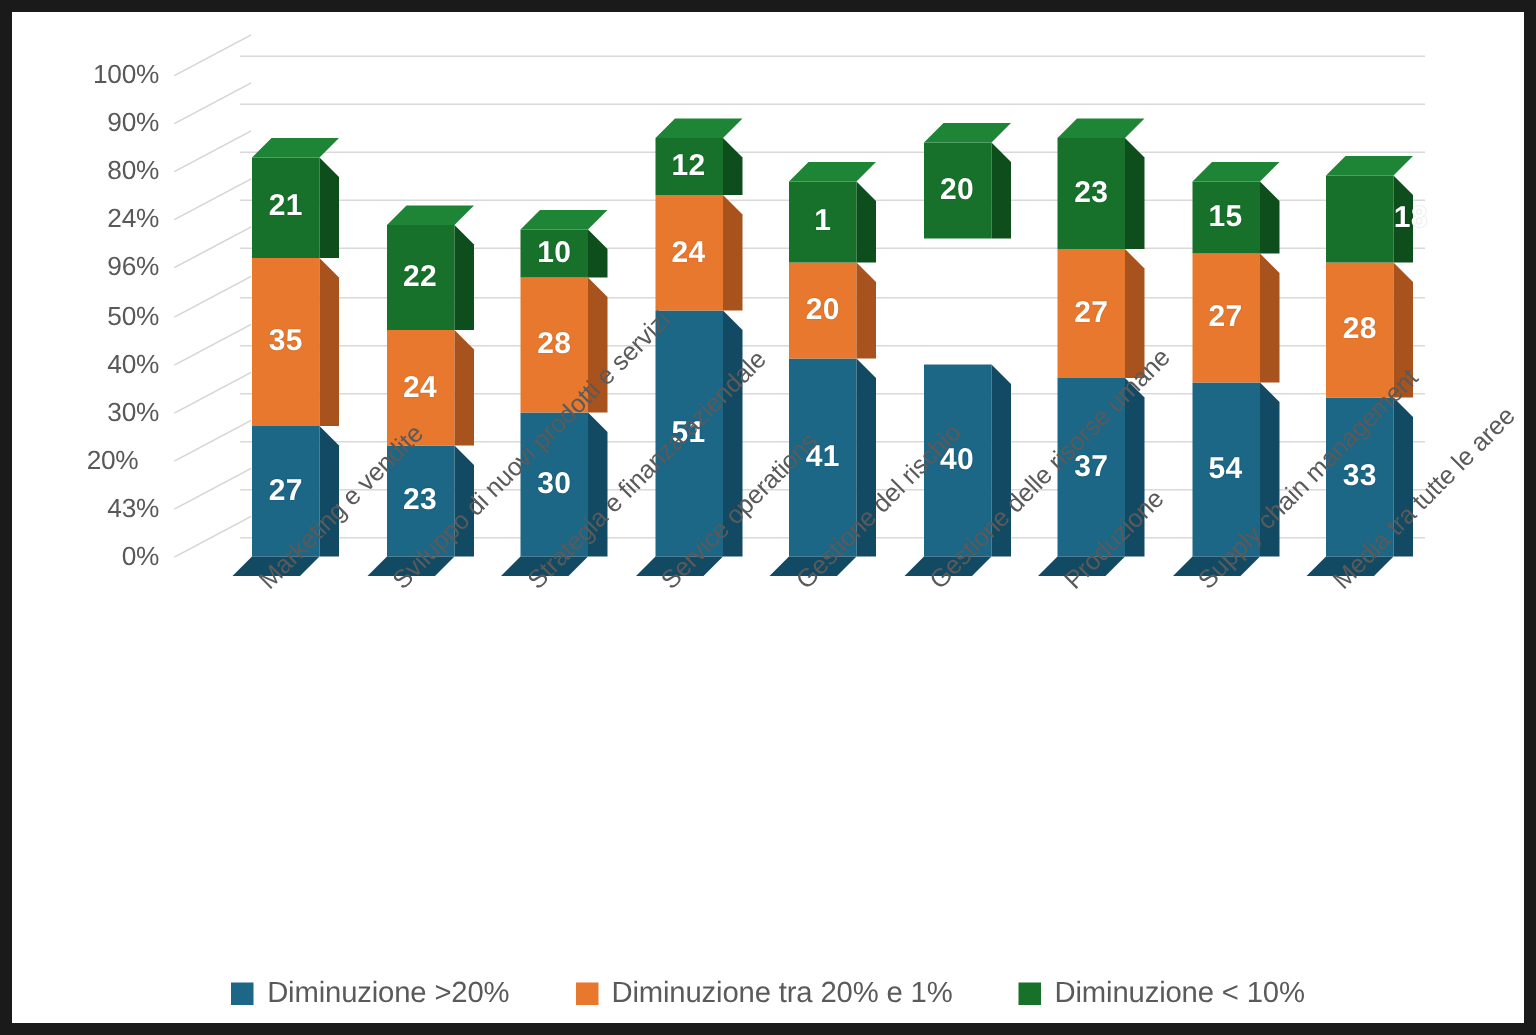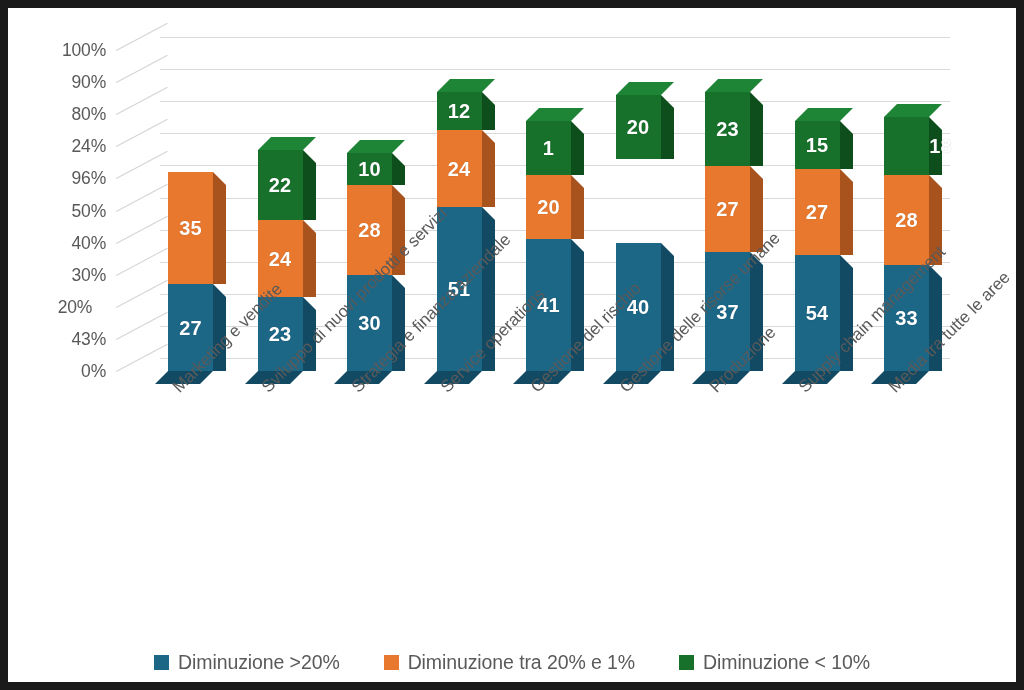--- a/index.html
+++ b/index.html
@@ -172,20 +172,26 @@
             <div class="face" style="background: rgb(28, 102, 134);"></div>
             <div class="side" style="border-left-color: rgb(18, 74, 99);"></div>
             <div class="bottomface" style="background: rgb(18, 74, 99); transform: skewX(-45deg); transform-origin: left top;"></div>
             <div class="seg-label" style="top: 43.335px;">27</div>
           </div>
           <div class="seg" style="top: 163.98px; height: 112.35px;">
             <div class="face" style="background: rgb(232, 120, 45);"></div>
             <div class="side" style="border-left-color: rgb(168, 82, 29);"></div>
             <div class="seg-label" style="top: 56.175px;">35</div>
           </div>
+          <div class="seg" style="top: 96.57px; height: 67.41px;">
+            <div class="face" style="background: rgb(23, 113, 43);"></div>
+            <div class="side" style="border-left-color: rgb(14, 78, 29);"></div>
+            <div class="top" style="background: rgb(30, 132, 54); transform: skewX(-45deg); transform-origin: left bottom;"></div>
+            <div class="seg-label" style="top: 33.705px;">21</div>
+          </div>
         </div>
         <div class="bar-group" style="left: 249.5px; height: 614px;">
           <div class="seg" style="top: 289.17px; height: 73.83px;">
             <div class="face" style="background: rgb(28, 102, 134);"></div>
             <div class="side" style="border-left-color: rgb(18, 74, 99);"></div>
             <div class="bottomface" style="background: rgb(18, 74, 99); transform: skewX(-45deg); transform-origin: left top;"></div>
             <div class="seg-label" style="top: 36.915px;">23</div>
           </div>
           <div class="seg" style="top: 212.13px; height: 77.04px;">
             <div class="face" style="background: rgb(232, 120, 45);"></div>

